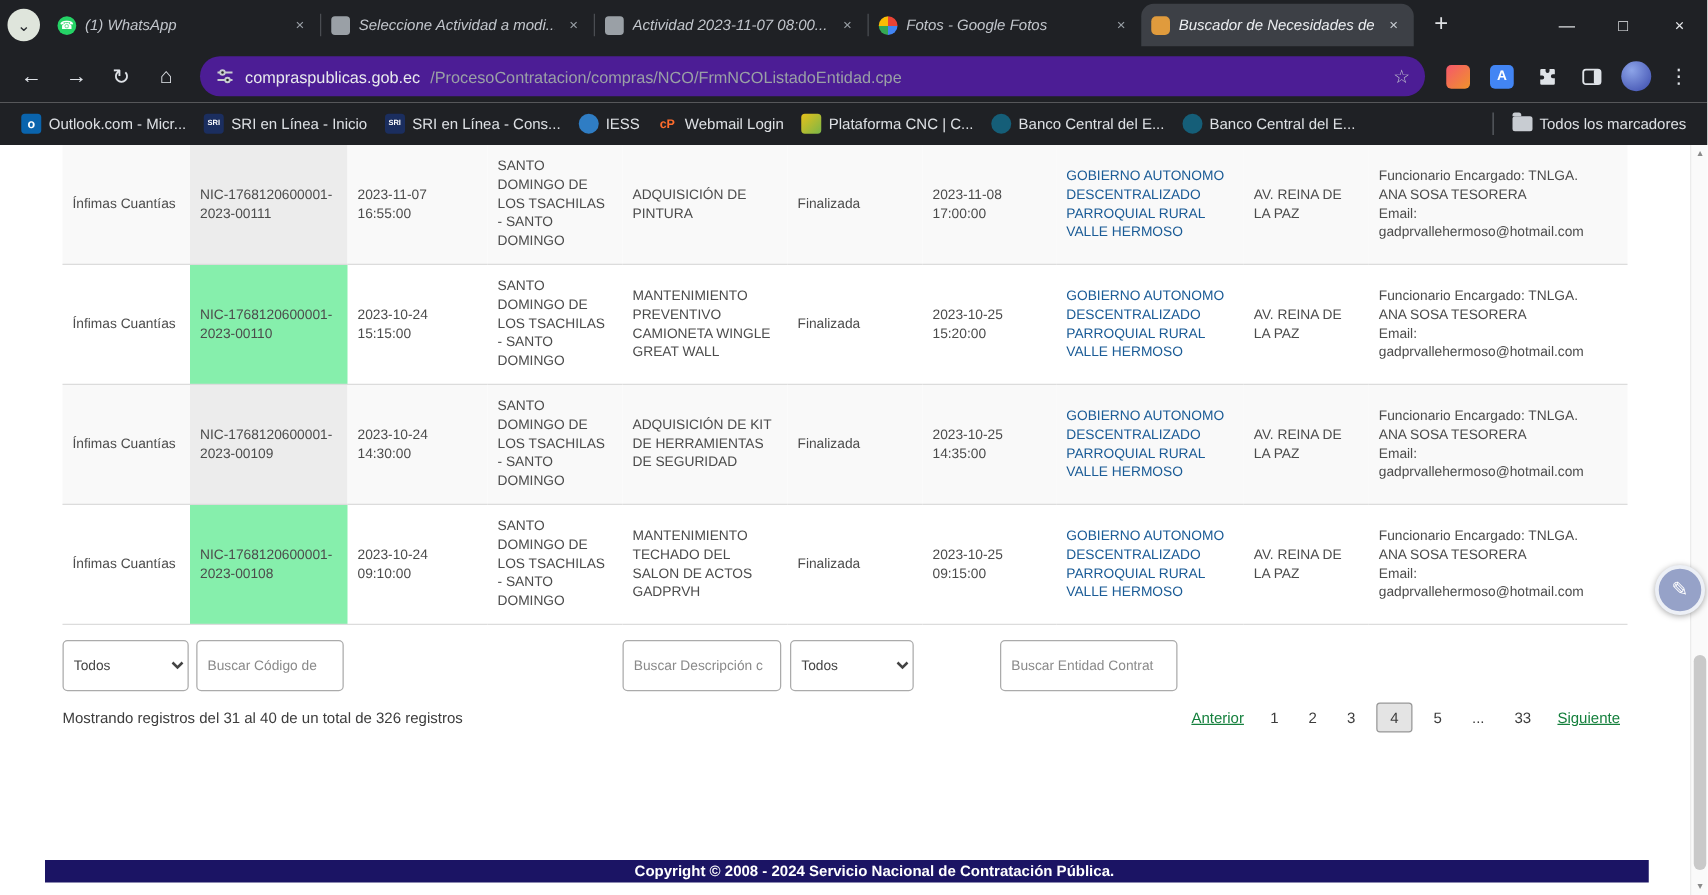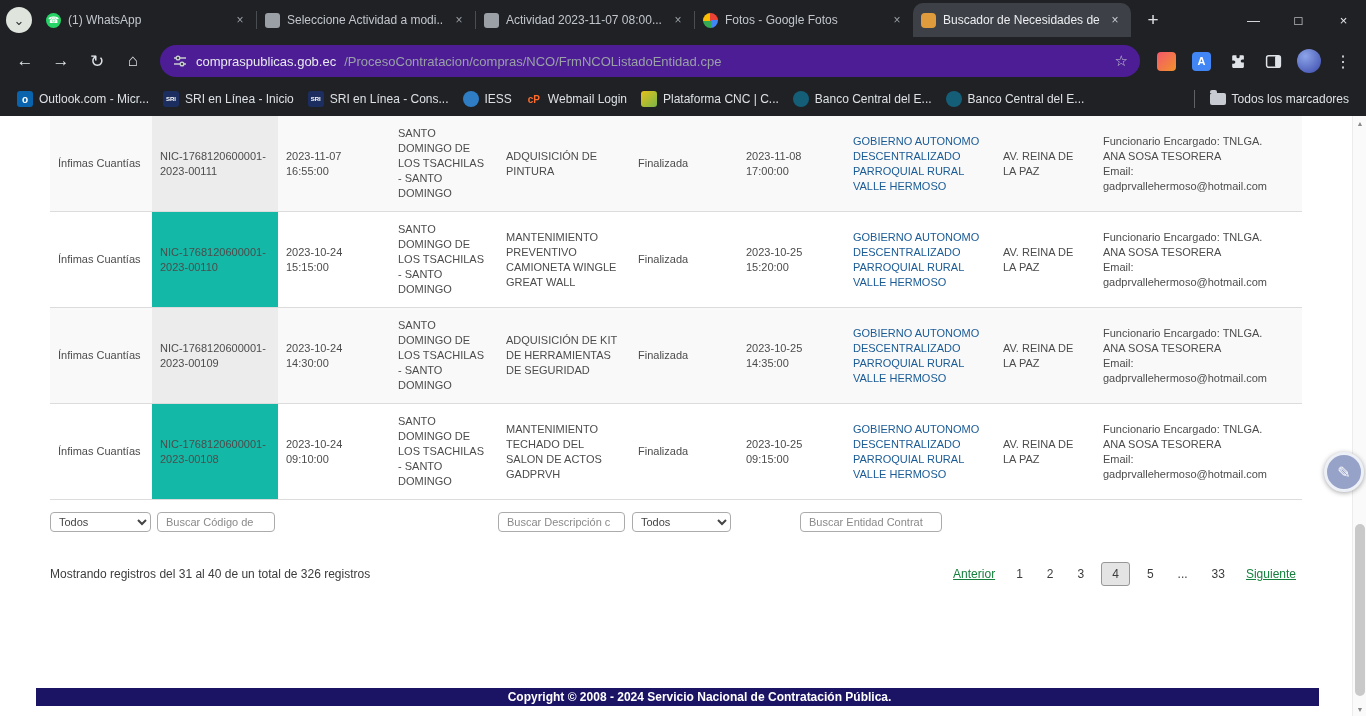--- a/index.html
+++ b/index.html
@@ -6,21 +6,21 @@
   html,body { width:1366px; height:716px; overflow:hidden; background:#fff;
               font-family:"Liberation Sans", sans-serif; }
 
   
   .tabstrip { height:40px; background:#1f2125; display:flex; align-items:center; padding-left:6px; }
   .tab-search-btn { width:26px; height:26px; border-radius:50%; background:#dfe5dc; color:#2c2f33;
                     display:flex; align-items:center; justify-content:center; font-size:13px; margin-right:6px; flex:0 0 auto; }
   .tab { width:218px; height:34px; display:flex; align-items:center; gap:7px; padding:0 8px;
          color:#c2c6cc; font-size:12px; border-radius:10px 10px 0 0; position:relative; flex:0 0 auto; }
   .tab.active { background:#3d4046; color:#eceef1; }
-  .tab-label { flex:1; white-space:nowrap; overflow:hidden; }
+  .tab-label { flex:1; white-space:nowrap; overflow:hidden;font-style:italic; }
   .tab-close { width:16px; height:16px; border-radius:50%; display:flex; align-items:center; justify-content:center;
                font-size:12px; color:#9aa0a6; flex:0 0 auto; }
   .tab.active .tab-close { color:#c8ccd2; }
   .tab-sep { width:1px; height:18px; background:#4a4d52; flex:0 0 auto; }
   .favicon { width:15px; height:15px; border-radius:50%; flex:0 0 auto; display:flex; align-items:center; justify-content:center; }
   .fav-whatsapp { background:#25d366; color:#fff; font-size:9px; }
   .fav-doc { background:#9aa0a6; border-radius:3px; }
   .fav-photos { background:conic-gradient(#ea4335 0 25%, #4285f4 0 50%, #34a853 0 75%, #fbbc04 0 100%); }
   .fav-site { background:#e09b3d; border-radius:4px; }
   .newtab-btn { width:28px; height:28px; display:flex; align-items:center; justify-content:center;
@@ -60,29 +60,29 @@
   .folder-ico { width:16px; height:12px; background:#c8ccd2; border-radius:2px; position:relative; flex:0 0 auto; }
   .folder-ico::before { content:""; position:absolute; top:-3px; left:0; width:7px; height:3px; background:#c8ccd2;
                         border-radius:2px 2px 0 0; }
 
   
   .content { position:relative; height:600px; background:#fff; }
   table.results { border-collapse:collapse; margin-left:50px; width:1252px; table-layout:fixed;
                   font-size:11px; color:#4c4c4c; }
   table.results td { padding:10px 8px; vertical-align:middle; border-bottom:1px solid #dcdcdc; line-height:15px; }
   tr.striped td { background:#f9f9f9; }
-  td.code-col { background:#14b8a6; }
+  td.code-col { background:#86efac; }
   tr.striped td.code-col { background:#ececec; }
   td.contact-col { white-space:pre-line; }
   a.entity-link { color:#1a5b96; text-decoration:none; }
   .c1{width:102px}.c2{width:126px}.c3{width:112px}.c4{width:108px}.c5{width:132px}
   .c6{width:108px}.c7{width:107px}.c8{width:150px}.c9{width:100px}.c10{width:207px}
 
   .filters { position:relative; height:28px; margin:12px 0 0 50px; }
-  .filters .ctl { position:absolute; height:20px; border:1px solid #ababab; border-radius:4px;
+  .filters .ctl { position:absolute; height:41px; border:1px solid #ababab; border-radius:4px;
                   font-size:11px; color:#444; background:#fff; font-family:"Liberation Sans",sans-serif; }
   .filters select.ctl { padding:0 4px; }
   .filters input.ctl { padding:0 8px; }
   .filters input::placeholder { color:#8a8a8a; opacity:1; }
   .f-tipo   { left:0;    width:101px; }
   .f-codigo { left:107px; width:118px; }
   .f-objeto { left:448px; width:127px; }
   .f-estado { left:582px; width:99px; }
   .f-entidad{ left:750px; width:142px; }
 

